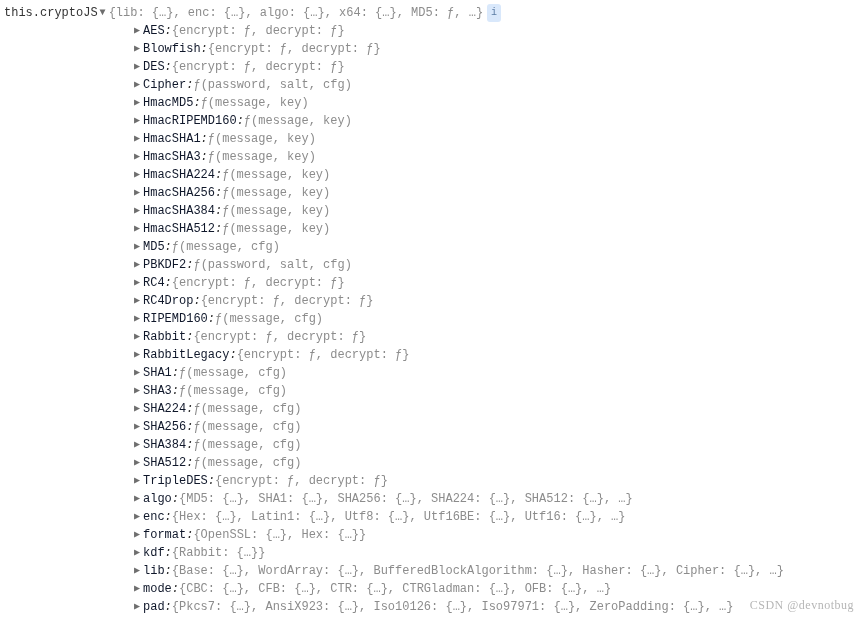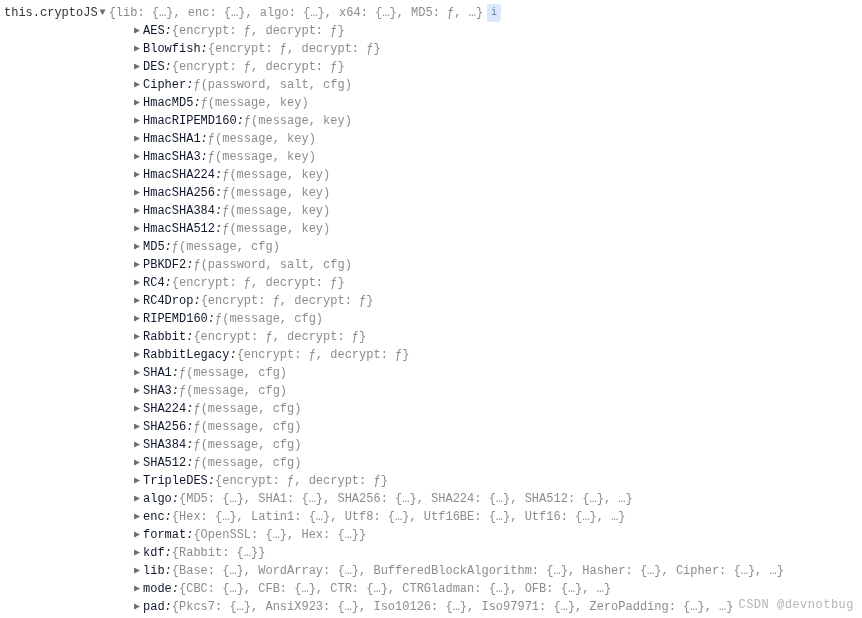--- a/index.html
+++ b/index.html
@@ -41,21 +41,21 @@
     border-radius: 3px;
     padding: 0 4px;
     margin-left: 4px;
     font-style: normal;
   }
   .watermark {
     position: fixed;
     right: 8px;
     bottom: 4px;
     color: rgba(120,120,120,0.55);
-    font-family: Liberation Mono, monospace;
+    font-family: Liberation Serif, serif;
     font-size: 12px;
     letter-spacing: 0.5px;
     text-align: right;
   }
 </style>
 </head>
 <body>
 
 <div id="tree">
     <div class="row indent0">

